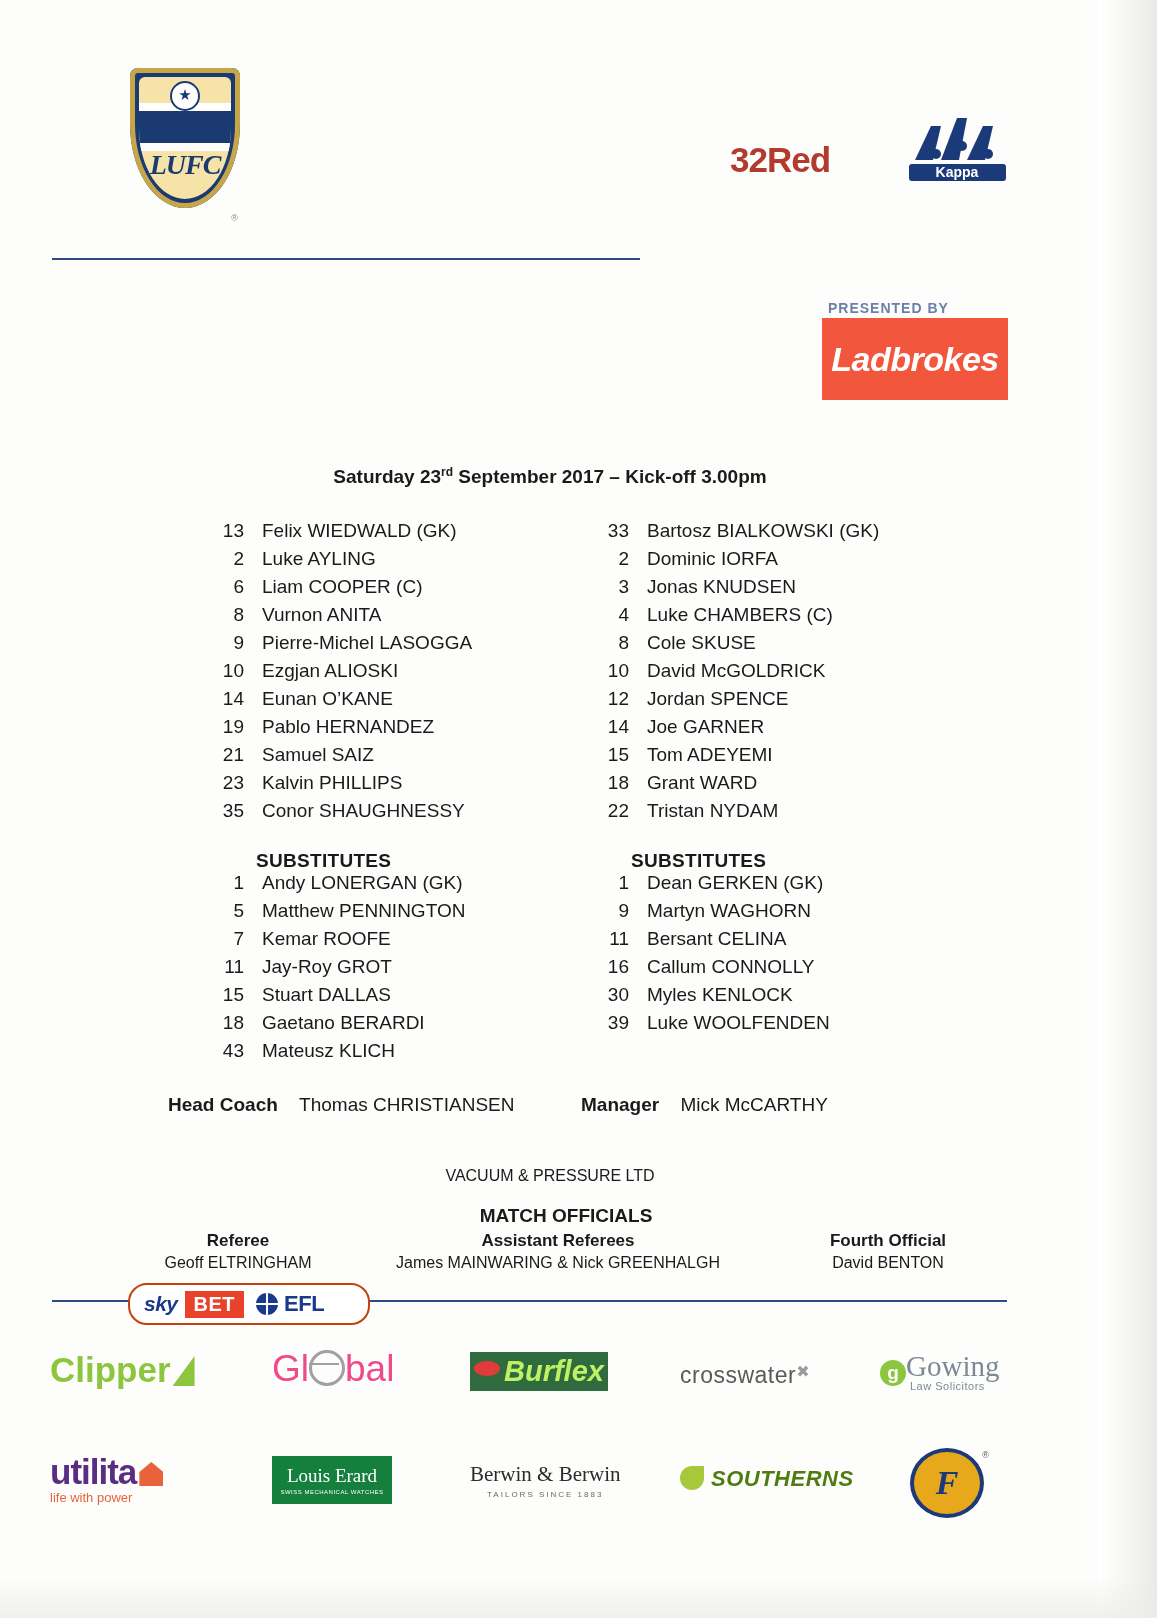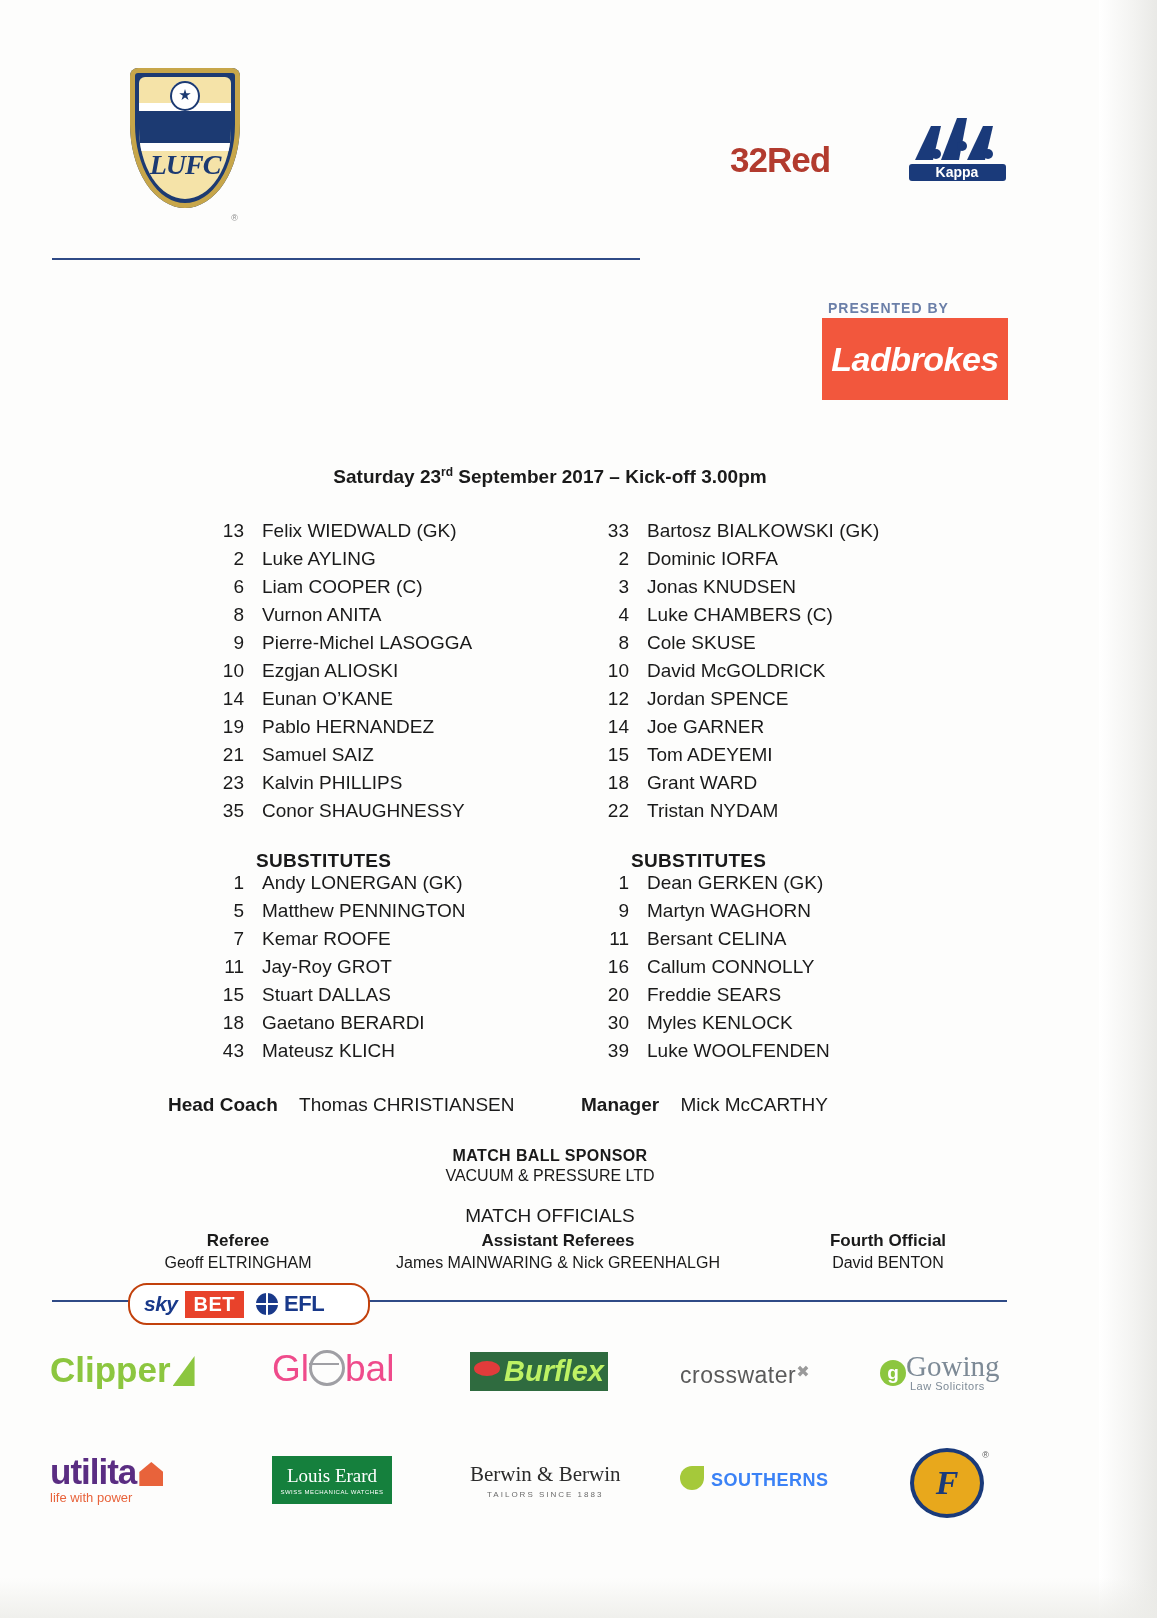--- a/index.html
+++ b/index.html
@@ -170,22 +170,22 @@
   
   .mbs-title {
     position:absolute; left:0; top:1147px; width:1100px; text-align:center;
     font-size:16px; font-weight:bold; letter-spacing:0.4px;
   }
   .mbs-name {
     position:absolute; left:0; top:1167px; width:1100px; text-align:center;
     font-size:16px;
   }
   .mo-title {
-    position:absolute; left:0; top:1205px; width:1100px; text-align:center;
-    font-size:19px; font-weight:normal;
+    position:absolute; left:16px; top:1205px; width:1100px; text-align:center;
+    font-size:19px; font-weight:bold;
   }
   .officials { position:absolute; left:8px; top:1231px; width:1100px; height:60px;padding-left:32px; }
   .off-block { position:absolute; text-align:center; }
   .off-block .role { font-size:17px; font-weight:bold; }
   .off-block .who { font-size:16px; margin-top:3px; }
   .off-ref { left:120px; top:0; width:220px; }
   .off-ar  { left:350px; top:0; width:400px; }
   .off-fourth { left:740px; top:0; width:280px; }
 
   
@@ -282,21 +282,21 @@
 
   .sp-berwin { left:470px; top:122px; text-align:center; }
   .sp-berwin .n1 { font-family:"Liberation Serif",serif; font-size:21px; color:#2b2b2b; }
   .sp-berwin .n2 { font-size:8px; color:#6a6a6a; letter-spacing:2px; margin-top:3px; }
 
   .sp-southerns { left:680px; top:126px; }
   .sp-southerns .leaf {
     display:inline-block; width:24px; height:24px; border-radius:50% 0 50% 50%;
     background:#a5c93a; vertical-align:-4px; margin-right:7px;
   }
-  .sp-southerns .t { font-size:18px; font-weight:bold; color:#3b82f6; letter-spacing:0.5px; }
+  .sp-southerns .t { font-size:22px; font-weight:bold; color:#4d7c0f; letter-spacing:0.5px;font-style:italic; }
 
   .sp-fosters { left:910px; top:108px; }
   .sp-fosters .badge {
     width:66px; height:62px; border-radius:50%;
     background:#e8a81c; border:4px solid #1a3a7a;
     display:flex; align-items:center; justify-content:center;
     position:relative;
   }
   .sp-fosters .f {
     font-family:"Liberation Serif",serif; font-size:34px; font-weight:bold; color:#1a3a7a;
@@ -486,24 +486,20 @@
         </div>
       <div class="row">
           <span class="num">11</span>
           <span class="name">Bersant CELINA</span>
         </div>
       <div class="row">
           <span class="num">16</span>
           <span class="name">Callum CONNOLLY</span>
         </div>
       <div class="row">
-          <span class="num">20</span>
-          <span class="name">Freddie SEARS</span>
-        </div>
-      <div class="row">
           <span class="num">30</span>
           <span class="name">Myles KENLOCK</span>
         </div>
       <div class="row">
           <span class="num">39</span>
           <span class="name">Luke WOOLFENDEN</span>
         </div>
     </div>
   </div>
 
@@ -511,21 +507,20 @@
     <div class="c-home">
       <span class="lbl">Head Coach</span>
       <span class="val">Thomas CHRISTIANSEN</span>
     </div>
     <div class="c-away">
       <span class="lbl">Manager</span>
       <span class="val">Mick McCARTHY</span>
     </div>
   </div>
 
-  <div class="mbs-title">MATCH BALL SPONSOR</div>
   <div class="mbs-name">VACUUM &amp; PRESSURE LTD</div>
 
   <div class="mo-title">MATCH OFFICIALS</div>
   <div class="officials">
     <div class="off-block off-ref">
       <div class="role">Referee</div>
       <div class="who">Geoff ELTRINGHAM</div>
     </div>
     <div class="off-block off-ar">
       <div class="role">Assistant Referees</div>

